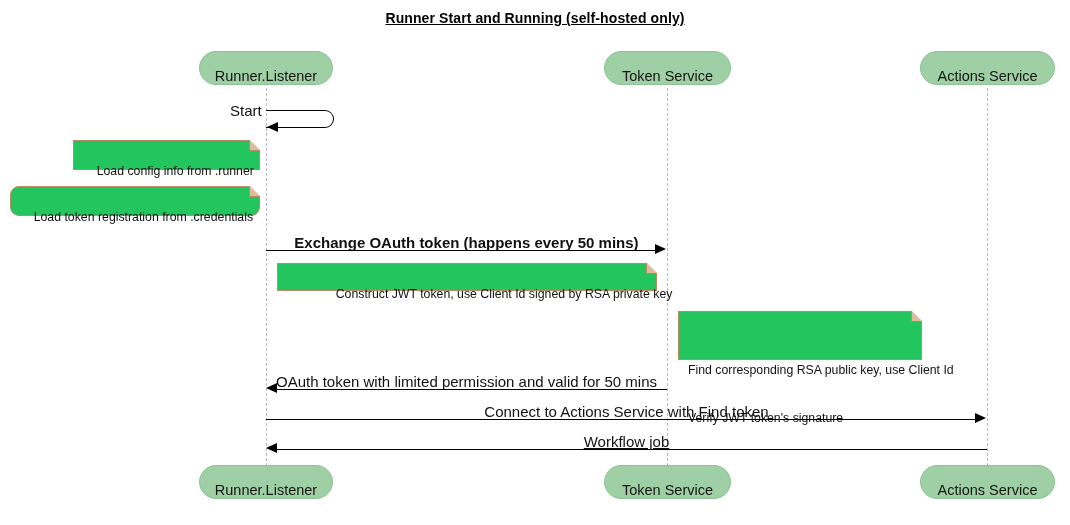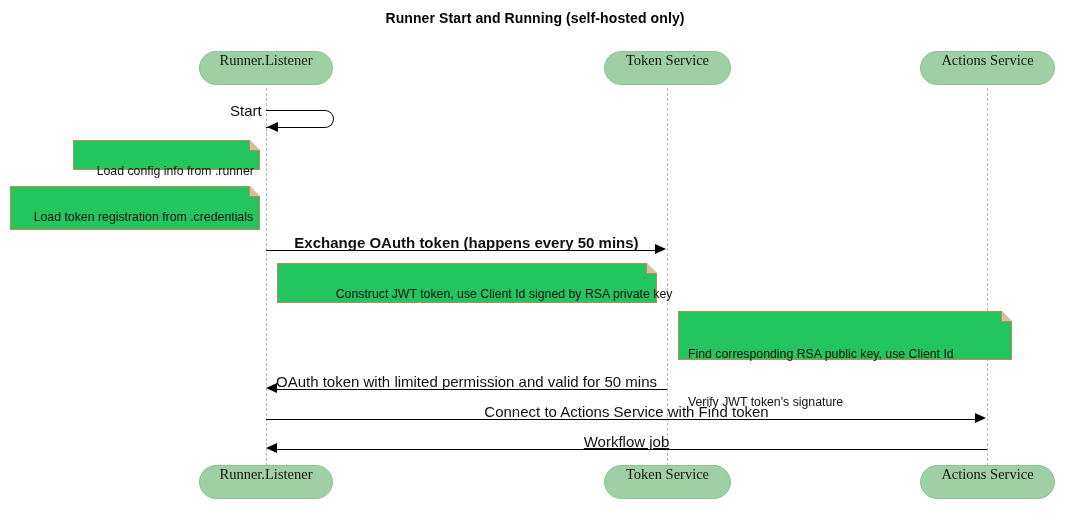--- a/index.html
+++ b/index.html
@@ -22,44 +22,44 @@
   .diagram-title {
     position: absolute;
     left: 0;
     top: 10px;
     width: 1070px;
     text-align: center;
     font-size: 14px;
     font-weight: bold;
     color: #000000;
     letter-spacing: 0.1px;
+    text-decoration: underline;
   }
   
   .lifeline {
     position: absolute;
     top: 88px;
     height: 378px;
     width: 0;
     border-left: 1px dashed #b9b9bd;
   }
   
   .participant {
     position: absolute;
     height: 34px;
     border-radius: 17px;
     background: #9fcfa4;
     border: 1px solid #8fc296;
     display: flex;
-    align-items: flex-start;
+    align-items: flex-end;
     justify-content: center;
     font-size: 14.5px;
     color: #151515;
     box-sizing: border-box;
     white-space: nowrap;
-    font-family: Liberation Serif, serif;
   }
   
   .note {
     position: absolute;
     background: #22c55e;
     border: 1px solid #b98b62;
     box-sizing: border-box;
     font-size: 12.3px;
     color: #121212;
     padding: 6px 9px 6px 9px;
@@ -147,35 +147,35 @@
 
   <div class="msg-label" style="left:230px; top:102px;">Start</div>
   <div class="self-loop" style="left:266px; top:110px; width:68px; height:18px;"></div>
   <div class="arrow-head arrow-left" style="left:267px; top:122px;"></div>
 
   <div class="note" style="left:73px; top:140px; width:187px; height:30px;">
     <span>Load config info from .runner</span>
     <span class="note-fold"></span>
   </div>
 
-  <div class="note" style="left:10px; top:186px; width:250px; height:44px;">
+  <div class="note" style="left:10px; top:186px; width:250px; height:30px;border-radius:9px;">
     <span>Load token registration from .credentials</span>
     <span class="note-fold"></span>
   </div>
 
   <div class="msg-label" style="left:266px; top:234px; width:401px;font-weight:bold;">Exchange OAuth token (happens every 50 mins)</div>
   <div class="msg" style="left:266px; top:250px; width:390px;"></div>
   <div class="arrow-head arrow-right" style="left:655px; top:244px;"></div>
 
-  <div class="note" style="left:277px; top:263px; width:380px; height:40px;padding-left:44px;">
+  <div class="note" style="left:277px; top:263px; width:380px; height:28px;padding-left:44px;">
     <span>Construct JWT token, use Client Id signed by RSA private key</span>
     <span class="note-fold"></span>
   </div>
 
-  <div class="note" style="left:678px; top:311px; width:334px; height:49px; padding-top:2px;">
+  <div class="note" style="left:678px; top:311px; width:244px; height:49px; padding-top:18px;">
     <div>Find corresponding RSA public key, use Client Id</div>
     <div>Verify JWT token's signature</div>
     <span class="note-fold"></span>
   </div>
 
   <div class="msg-label" style="left:266px; top:373px; width:401px;">OAuth token with limited permission and valid for 50 mins</div>
   <div class="msg" style="left:277px; top:389px; width:390px;"></div>
   <div class="arrow-head arrow-left" style="left:266px; top:383px;"></div>
 
   <div class="msg-label" style="left:266px; top:403px; width:721px;">Connect to Actions Service with Find token</div>

